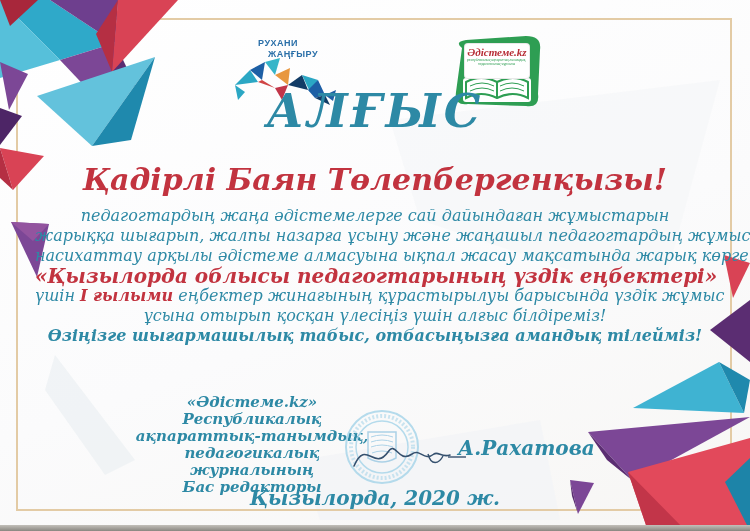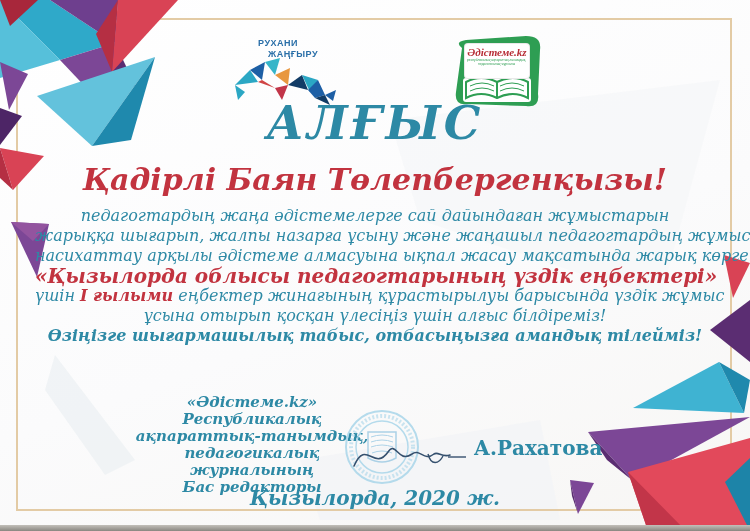--- a/index.html
+++ b/index.html
@@ -10,31 +10,31 @@
   }
   .edge-strip{position:absolute;left:0;right:0;bottom:0;height:6px;
     background:linear-gradient(#c3c0ba,#8a8781);}
   .inner-border{position:absolute;left:16px;top:18px;width:712px;height:489px;
     border:2px solid #e3cba5;pointer-events:none;}
   .deco{position:absolute;left:0;top:0;width:750px;height:531px;}
   .abs{position:absolute;}
   .center{left:0;right:0;text-align:center;}
   .teal{color:#2d89a5;}
   .red{color:#c2333f;}
-  .title{top:96px;font-size:46px;font-weight:bold;font-style:italic;letter-spacing:3px;}
+  .title{top:84px;font-size:46px;font-weight:bold;font-style:italic;letter-spacing:3px;}
   .greeting{top:162px;font-size:30px;font-weight:bold;font-style:italic;}
   .body-block{top:206px;left:35px;width:680px;text-align:center;
     font-style:italic;font-size:16px;line-height:20px;}
   .body-line{white-space:nowrap;}
   .emph-red{font-weight:bold;font-size:20px;}
   .last-line{font-size:16px;font-weight:bold;}
   .org-block{left:122px;top:394px;width:260px;text-align:center;
     font-style:italic;font-weight:bold;font-size:15px;line-height:17px;}
-  .signer{left:458px;top:436px;width:160px;text-align:center;
-    font-weight:bold;font-size:20px;}
+  .signer{left:458px;top:436px;width:160px;text-align:left;
+    font-style:italic;font-weight:bold;font-size:20px;}
   .date-line{top:486px;font-style:italic;font-weight:bold;font-size:20px;}
   .rukhani{left:230px;top:32px;width:124px;height:80px;}
   .rukhani-text{position:absolute;left:28px;top:6px;
     font-family:"Liberation Sans", sans-serif;font-weight:bold;font-size:9px;
     color:#2a6fa8;letter-spacing:.5px;line-height:11px;}
   .rukhani-text .l2{margin-left:10px;}
   .adisteme{left:452px;top:36px;width:92px;height:72px;}
   .adisteme-box{position:absolute;left:13px;top:8px;width:64px;height:34px;
     background:#fff;border-radius:3px;box-shadow:0 0 0 1px #e8e8e8;overflow:hidden;}
   .adisteme-title{font-family:"Liberation Serif", serif;font-weight:bold;font-style:italic;

